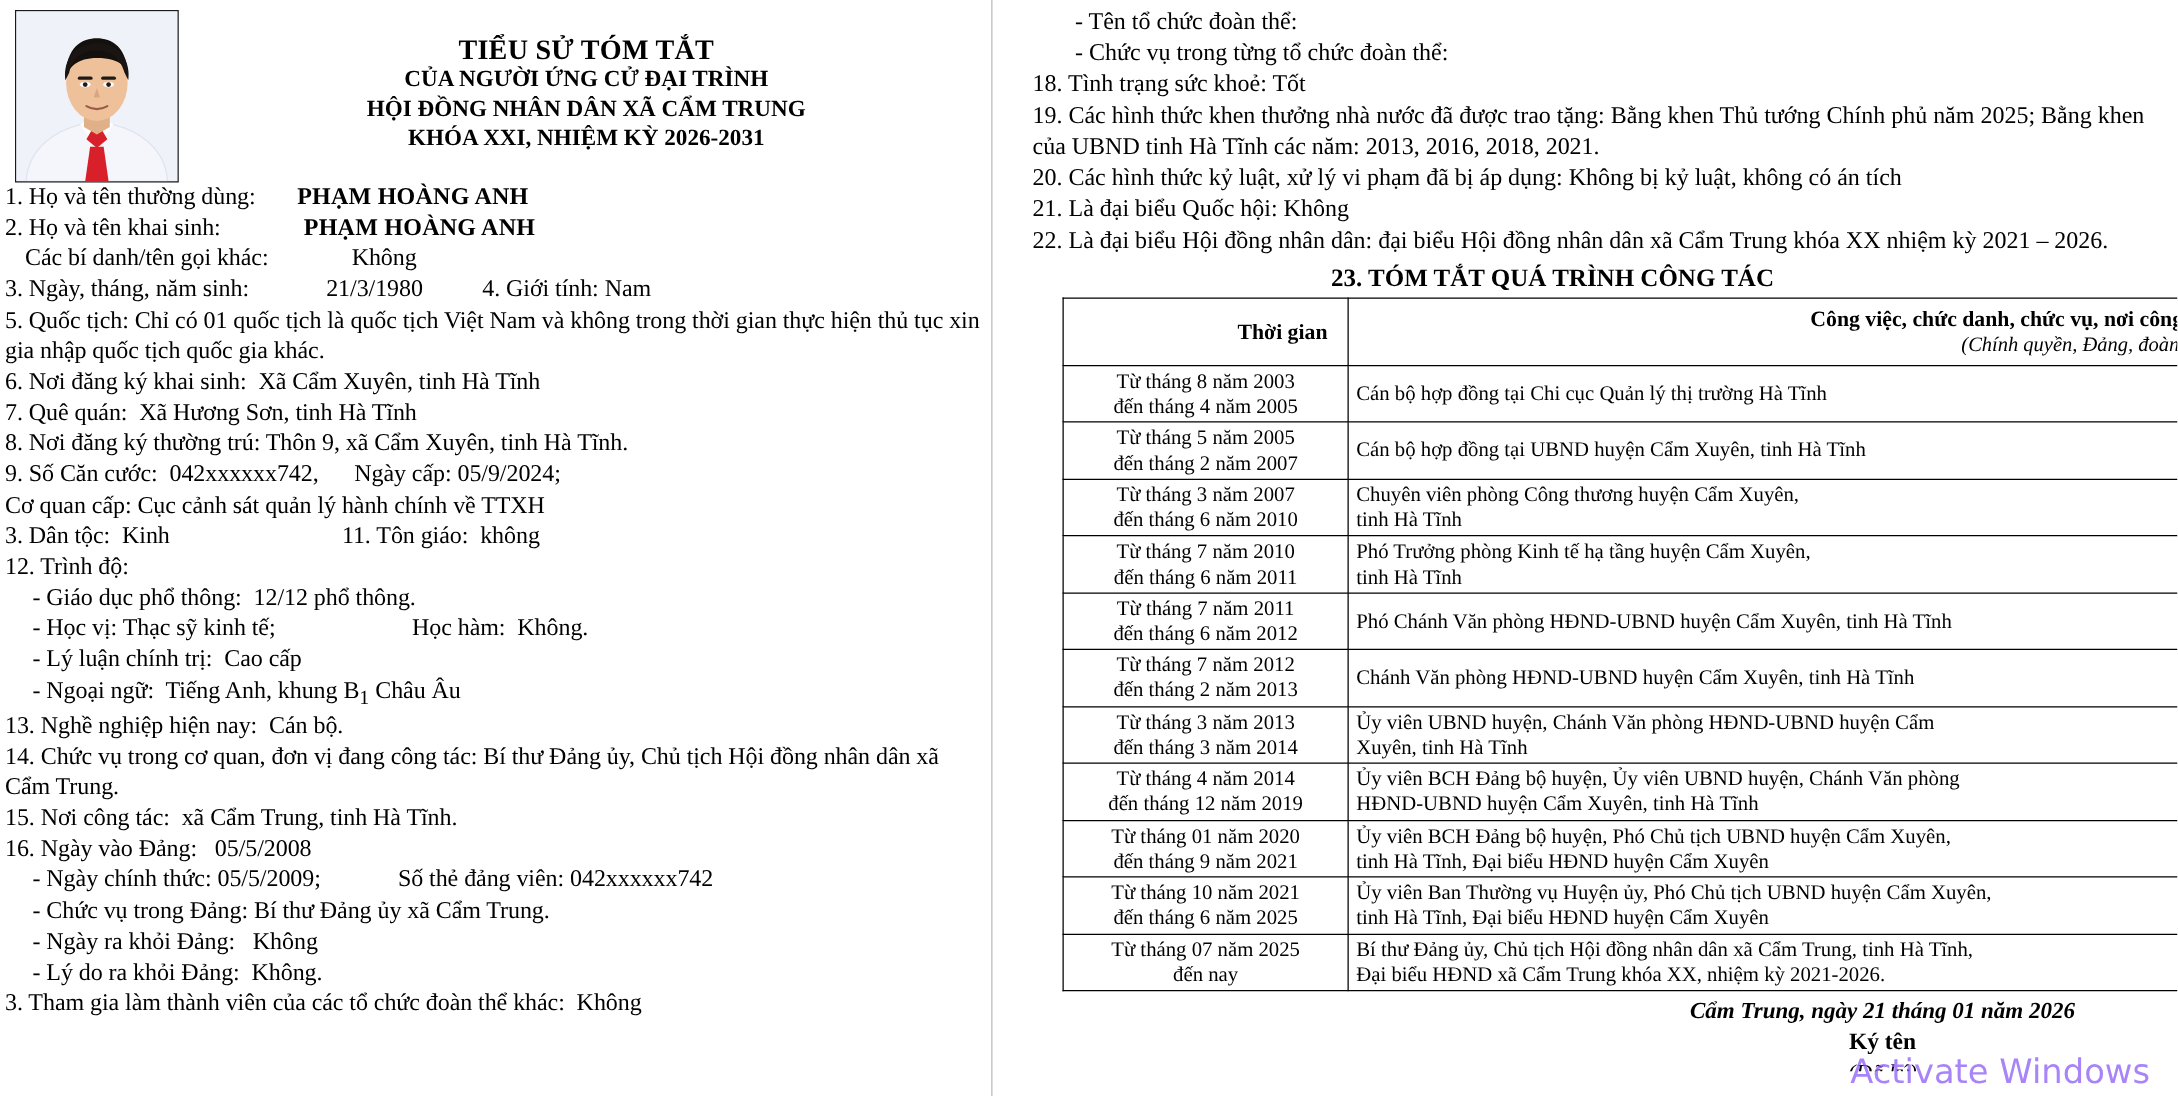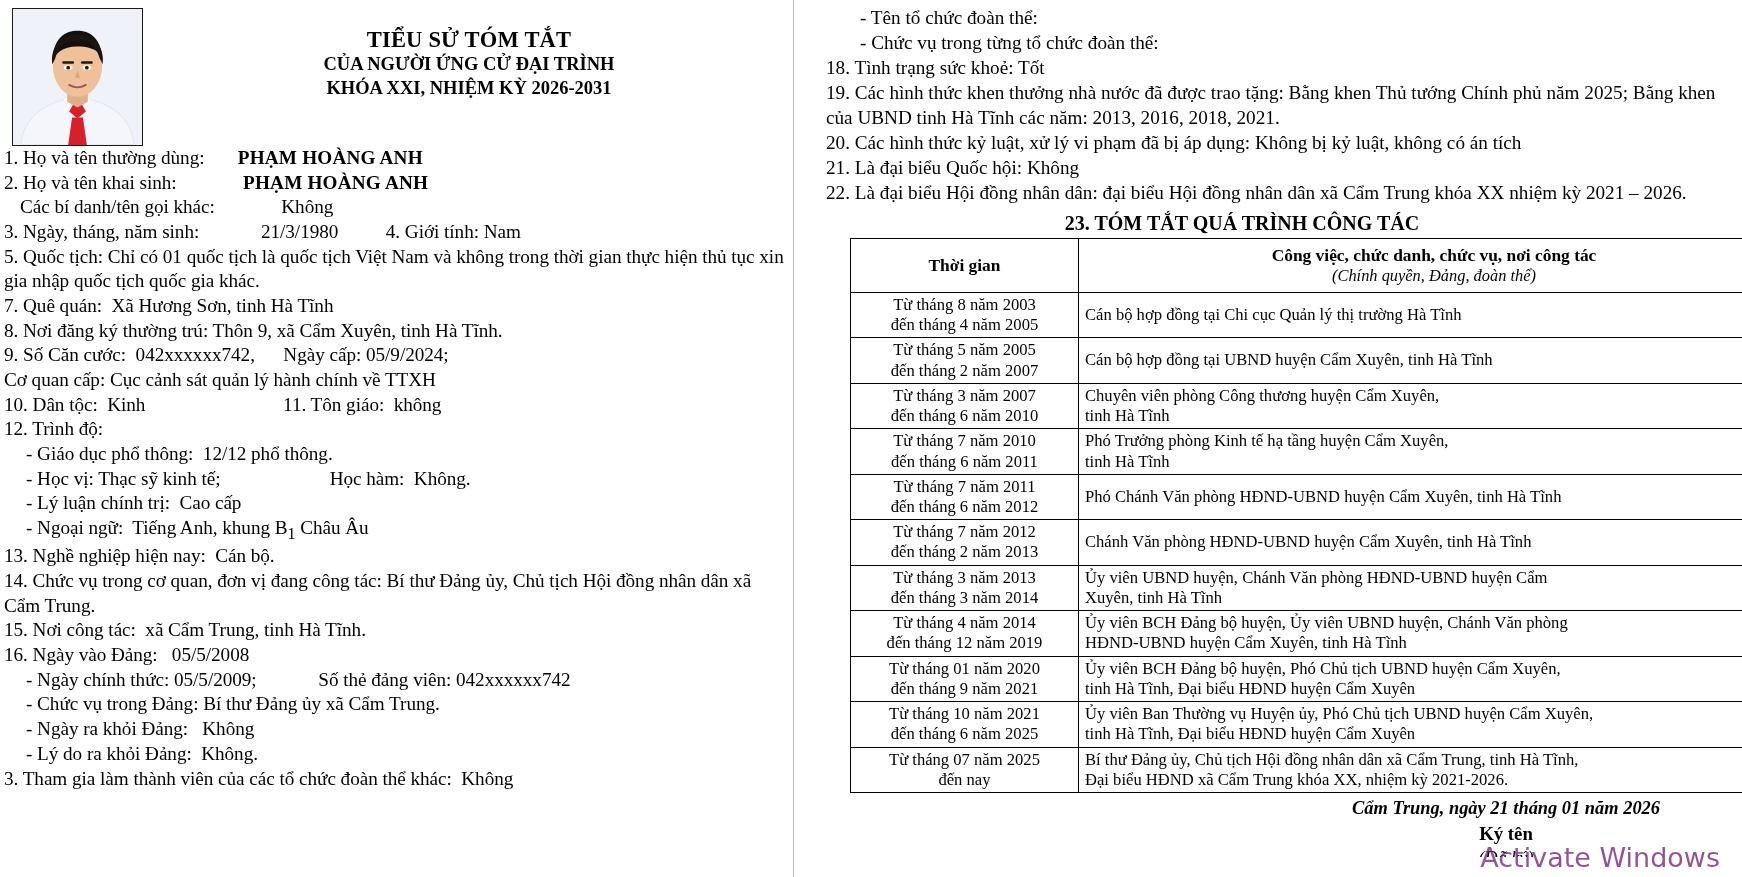--- a/index.html
+++ b/index.html
@@ -95,21 +95,21 @@
     table-layout: fixed;
   }
   table.career th, table.career td {
     border: 1px solid #000000;
     padding: 2px 6px;
     vertical-align: middle;
     font-size: 16.6px;
     line-height: 1.22;
   }
   table.career th {
-    text-align: center;
+    text-align: right;
     font-weight: bold;
     font-size: 17.4px;
     padding: 6px 16px;
   }
   table.career th .sub {
     font-weight: normal;
     font-style: italic;
     font-size: 16.4px;
     display: block;
   }
@@ -134,21 +134,21 @@
   .sig .kyten { font-weight: bold; font-size: 18.8px; line-height: 1.35; }
   .sig .daky { font-style: italic; font-size: 18.2px; line-height: 1.35; }
   .sig .signer { font-weight: bold; font-size: 19px; line-height: 1.4; }
 
   
   .watermark {
     position: absolute;
     right: 22px; bottom: 4px;
     font-family: "DejaVu Sans", "Liberation Sans", sans-serif;
     font-size: 27px;
-    color: #701a75;
+    color: #8b5cf6;
     opacity: .75;
     white-space: nowrap;
     pointer-events: none;
     text-align: right;
   }
 </style>
 </head>
 <body>
 
 <div id="page">
@@ -183,39 +183,41 @@
           <circle cx="56" cy="59.5" r="1.9" fill="#241a12"></circle>
           <circle cx="75" cy="59.5" r="1.9" fill="#241a12"></circle>
 
           <path d="M65.5 62 L63 70 L68 70 Z" fill="#d9a77f"></path>
           <path d="M57 77 Q65.5 82 74 77" stroke="#9c5b4a" stroke-width="1.8" fill="none" stroke-linecap="round"></path>
         </svg>
       </div>
       <div class="title-block">
         <div class="t1">TIỂU SỬ TÓM TẮT</div>
         <div class="t2">CỦA NGƯỜI ỨNG CỬ ĐẠI TRÌNH</div>
+        <div class="t2">HỘI ĐỒNG NHÂN DÂN XÃ CẨM TRUNG</div>
         <div class="t2">KHÓA XXI, NHIỆM KỲ 2026-2031</div>
       </div>
     </div>
 
     <div class="line"><span>1. Họ và tên thường dùng:</span><span>       </span><span class="nm">PHẠM HOÀNG ANH</span></div>
 
     <div class="line"><span>2. Họ và tên khai sinh:</span><span>              </span><span class="nm">PHẠM HOÀNG ANH</span></div>
 
     <div class="line ind"><span>Các bí danh/tên gọi khác:</span><span>              </span><span>Không</span></div>
 
     <div class="line"><span>3. Ngày, tháng, năm sinh:</span><span>             </span><span>21/3/1980</span><span>          </span><span>4. Giới tính: Nam</span></div>
 
     <div class="line wrap">5. Quốc tịch:  Chỉ có 01 quốc tịch là quốc tịch Việt Nam và không trong thời gian thực hiện thủ tục xin gia nhập quốc tịch quốc gia khác.</div>
+    <div class="line">6. Nơi đăng ký khai sinh:  Xã Cẩm Xuyên, tinh Hà Tĩnh</div>
     <div class="line">7. Quê quán:  Xã Hương Sơn, tinh Hà Tĩnh</div>
     <div class="line">8. Nơi đăng ký thường trú: Thôn 9, xã Cẩm Xuyên, tinh Hà Tĩnh.</div>
     <div class="line">9. Số Căn cước:  042xxxxxx742,      Ngày cấp: 05/9/2024;</div>
     <div class="line">Cơ quan cấp: Cục cảnh sát quản lý hành chính về TTXH</div>
 
-    <div class="line"><span>10. Dân tộc:  Kinh</span><span>                             </span><span>11. Tôn giáo:  không</span></div>
+    <div class="line"><span>3. Dân tộc:  Kinh</span><span>                             </span><span>11. Tôn giáo:  không</span></div>
 
     <div class="line">12. Trình độ:</div>
     <div class="line ind2">- Giáo dục phổ thông:  12/12 phổ thông.</div>
 
     <div class="line ind2"><span>- Học vị: Thạc sỹ kinh tế;</span><span>                       </span><span>Học hàm:  Không.</span></div>
 
     <div class="line ind2">- Lý luận chính trị:  Cao cấp</div>
 
     <div class="line ind2"><span>- Ngoại ngữ:  Tiếng Anh, khung B</span><sub>1</sub><span> Châu Âu</span></div>
 

